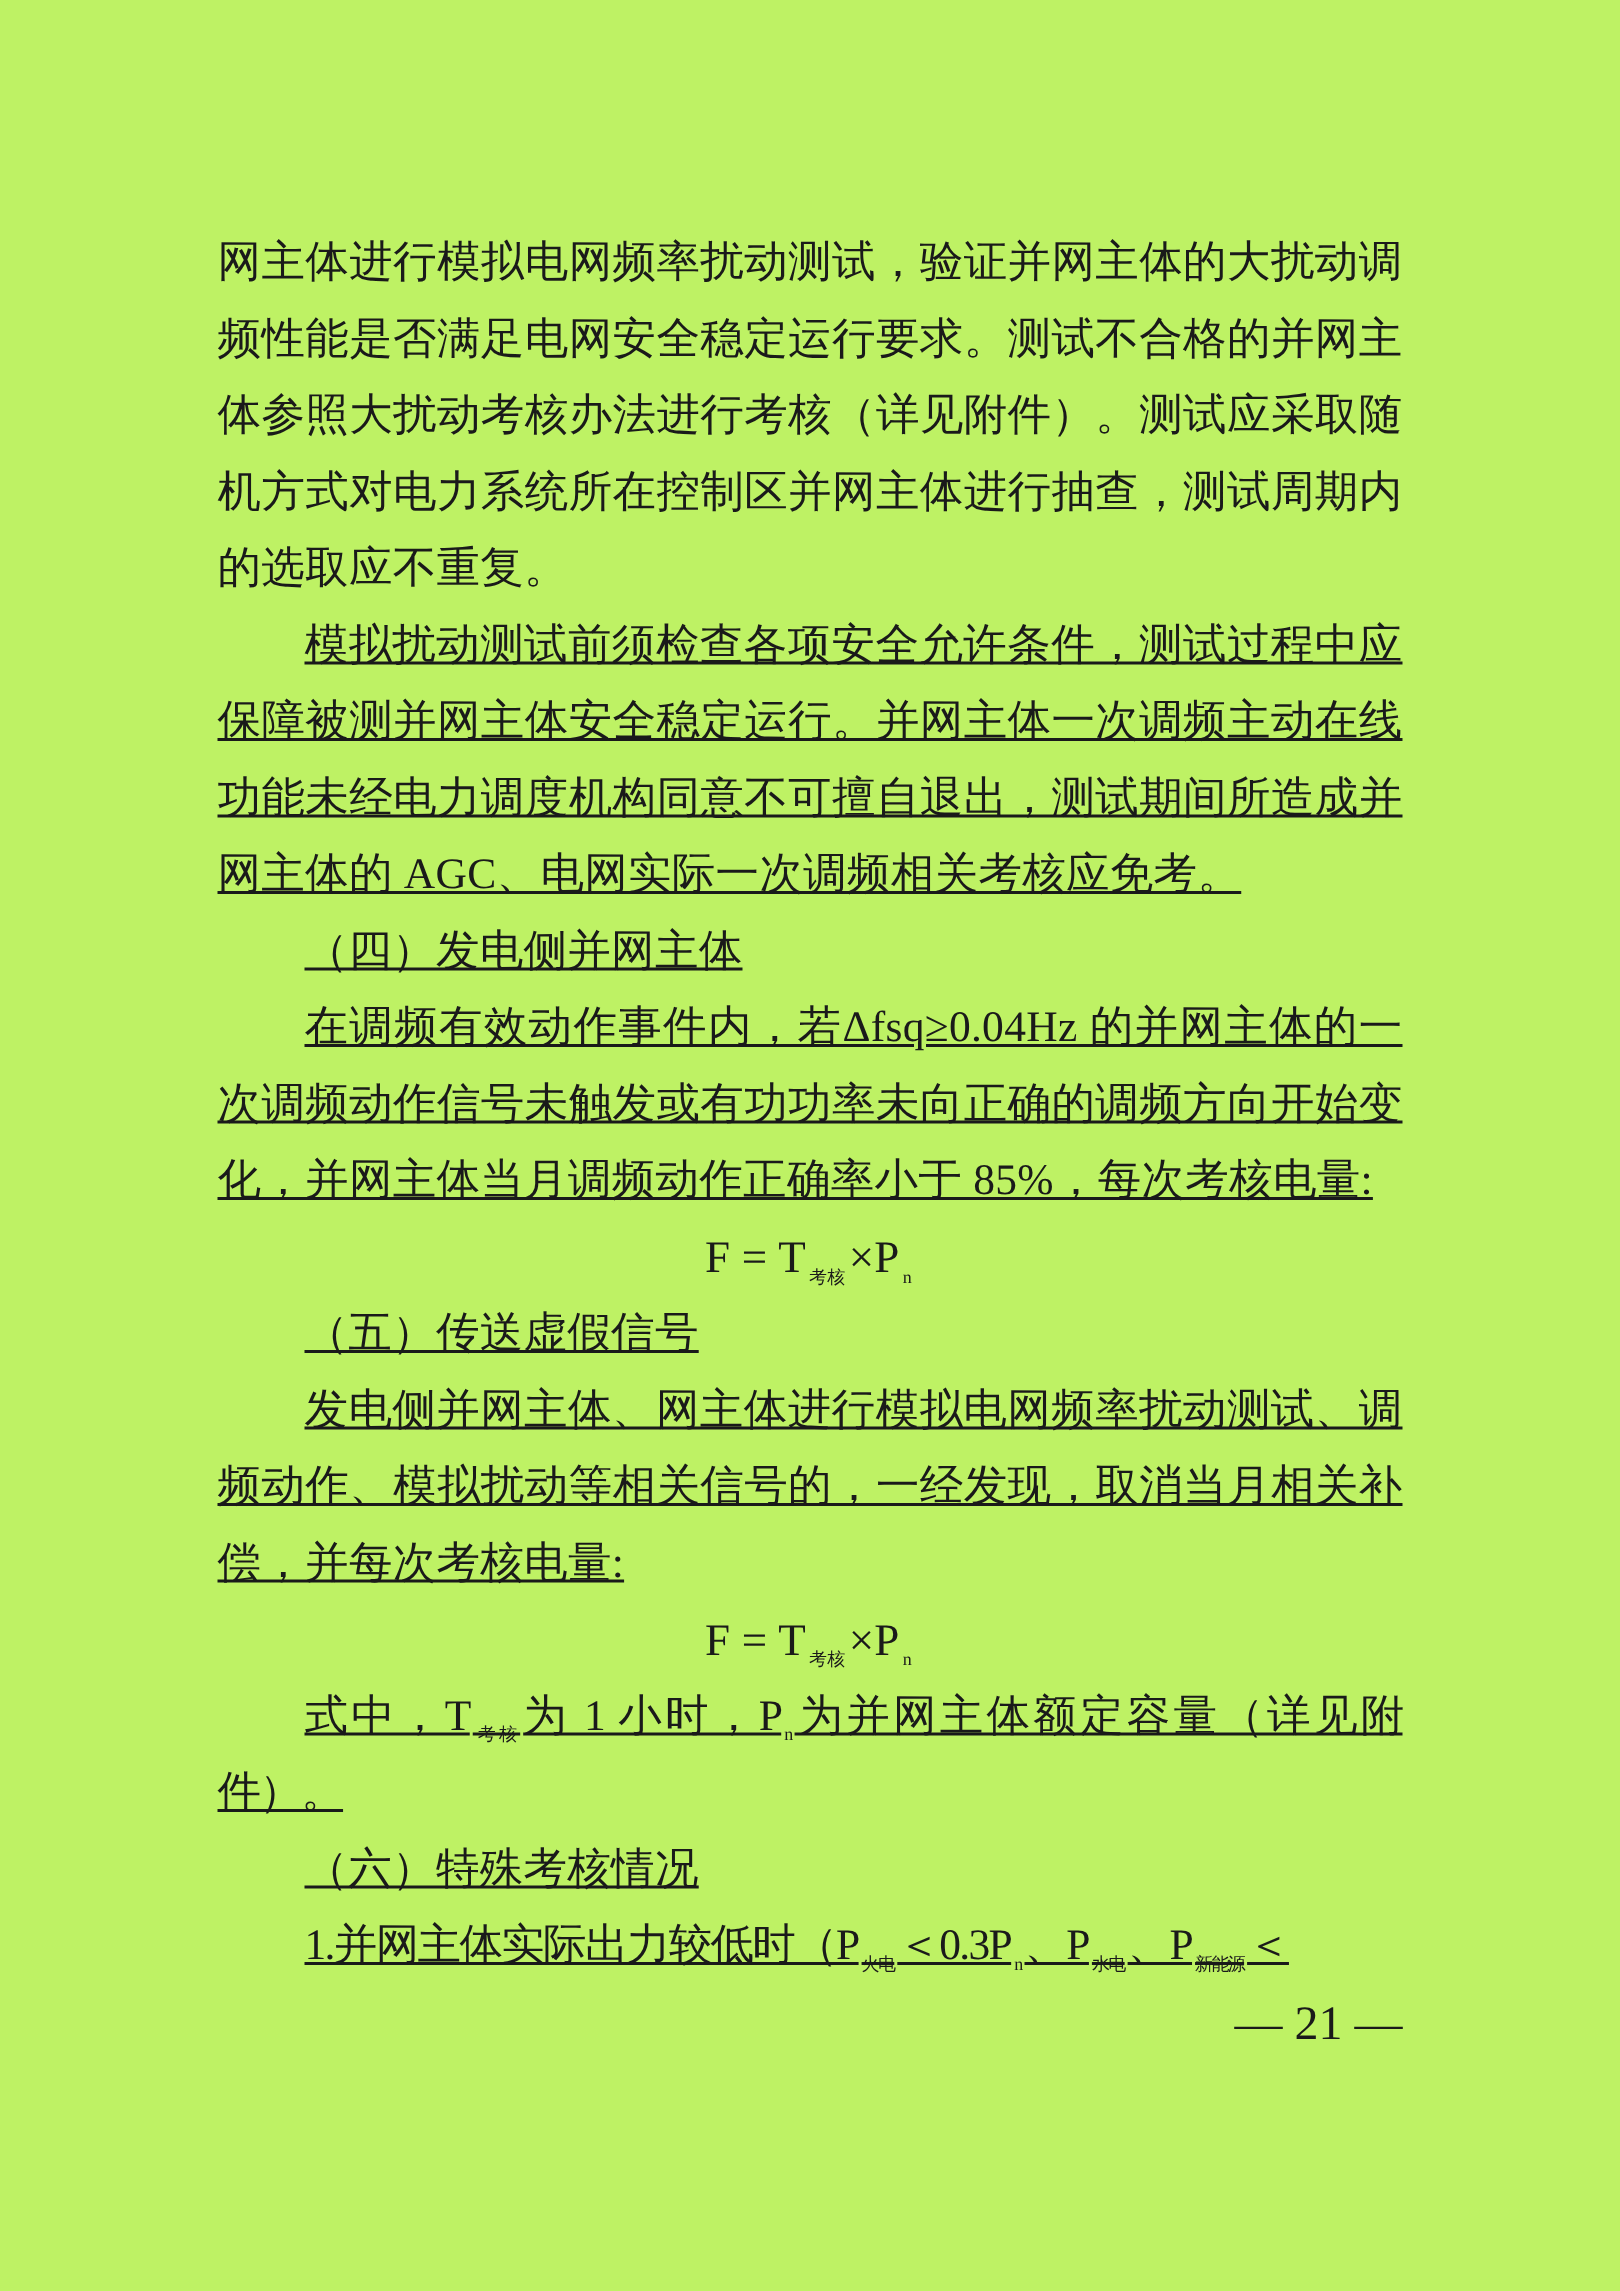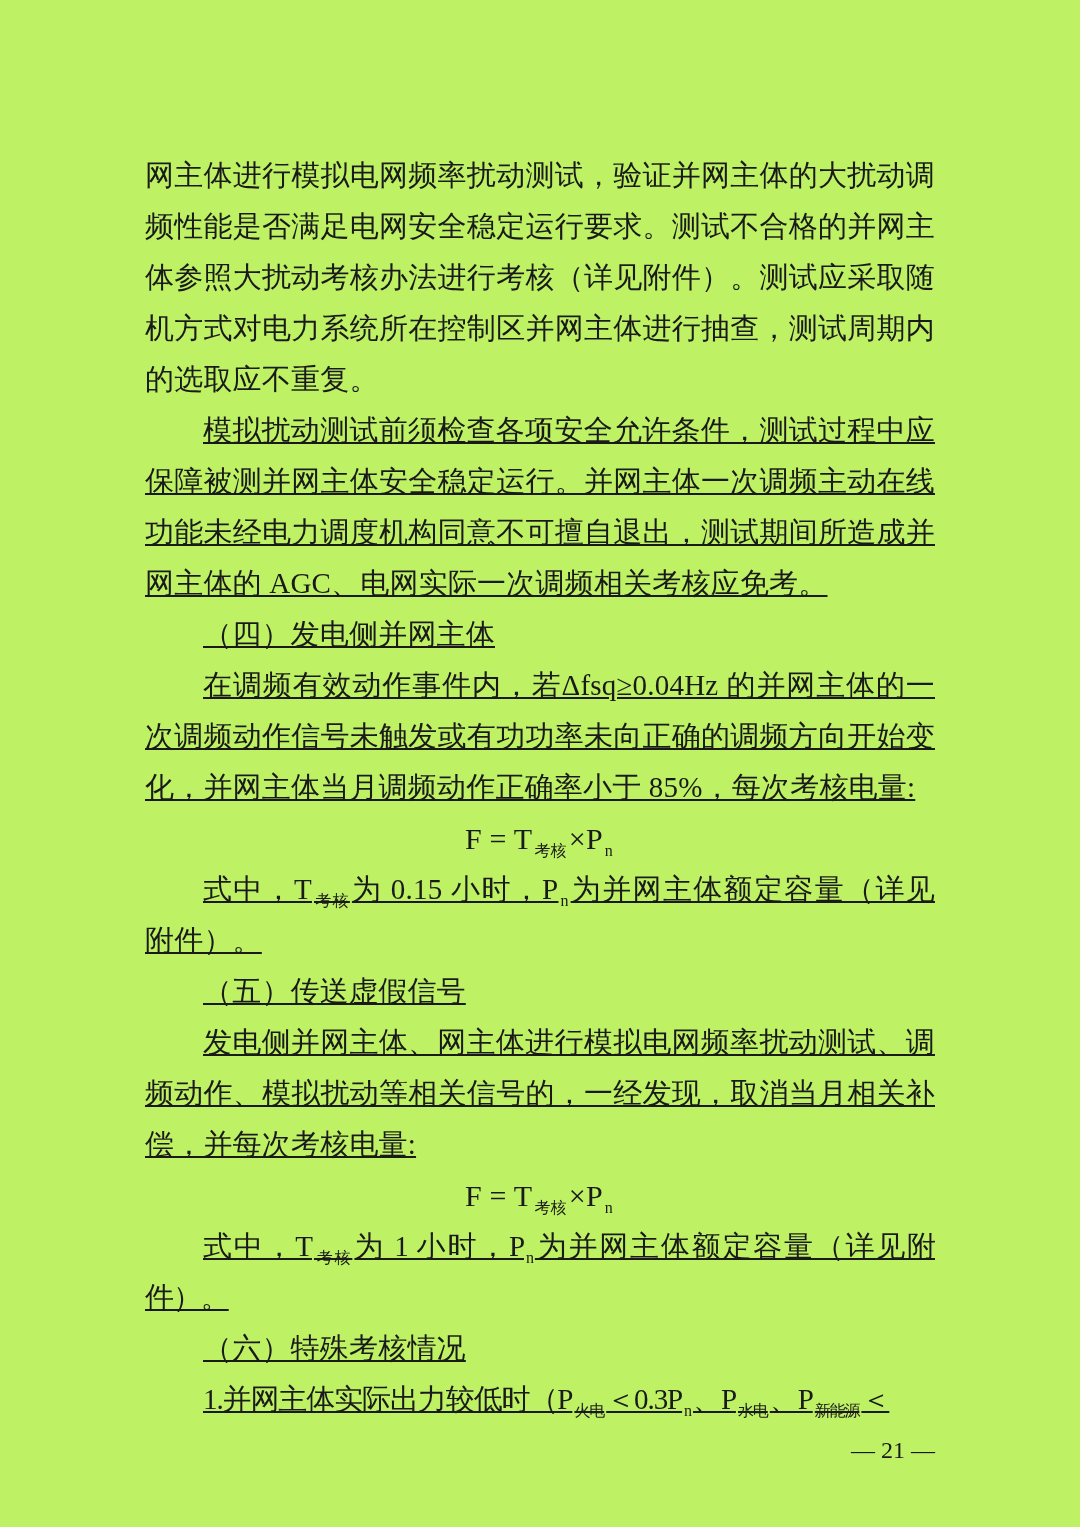--- a/index.html
+++ b/index.html
@@ -30,48 +30,47 @@
     letter-spacing: 0.2px;
   }
   .text-block p { margin: 0; padding: 0; }
   .indent { text-indent: 58px; text-decoration: underline; }
   .formula {
     text-align: center;
     text-indent: 0;
     font-size: 30px;
   }
   .formula sub, .inline sub {
-    font-size: 16px;
+    font-size: 12px;
     line-height: 0;
     margin: 4px 2px;
   }
   .tight { letter-spacing: -1.1px; }
   .page-number {
     text-align: right;
-    font-size: 24px;
+    font-size: 32px;
     letter-spacing: 0;
   }
 </style>
 </head>
 <body>
 
 <div class="page">
   <div class="text-block">
 
     <p>网主体进行模拟电网频率扰动测试，验证并网主体的大扰动调频性能是否满足电网安全稳定运行要求。测试不合格的并网主体参照大扰动考核办法进行考核（详见附件）。测试应采取随机方式对电力系统所在控制区并网主体进行抽查，测试周期内的选取应不重复。</p>
 
     <p class="indent">模拟扰动测试前须检查各项安全允许条件，测试过程中应保障被测并网主体安全稳定运行。并网主体一次调频主动在线功能未经电力调度机构同意不可擅自退出，测试期间所造成并网主体的 AGC、电网实际一次调频相关考核应免考。</p>
 
     <p class="indent">（四）发电侧并网主体</p>
 
     <p class="indent">在调频有效动作事件内，若Δfsq≥0.04Hz 的并网主体的一次调频动作信号未触发或有功功率未向正确的调频方向开始变化，并网主体当月调频动作正确率小于 85%，每次考核电量:</p>
 
     <p class="formula"><span>F = T</span><sub>考核</sub><span>×P</span><sub>n</sub></p>
 
-    <p class="indent inline"><span>式中，T</span><sub>考核</sub><span>为 0.15 小时，P</span><sub>n</sub><span>为并网主体额定容量（详见附件）。</span></p>
 
     <p class="indent">（五）传送虚假信号</p>
 
     <p class="indent">发电侧并网主体、网主体进行模拟电网频率扰动测试、调频动作、模拟扰动等相关信号的，一经发现，取消当月相关补偿，并每次考核电量:</p>
 
     <p class="formula"><span>F = T</span><sub>考核</sub><span>×P</span><sub>n</sub></p>
 
     <p class="indent inline tight"><span>式中，T</span><sub>考核</sub><span>为 1 小时，P</span><sub>n</sub><span>为并网主体额定容量（详见附件）。</span></p>
 
     <p class="indent">（六）特殊考核情况</p>

